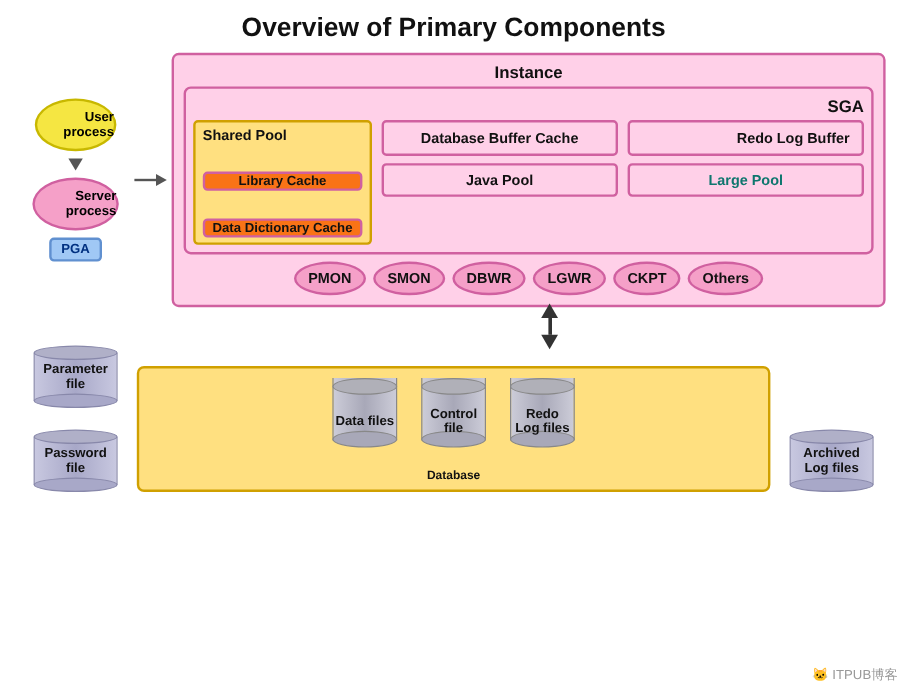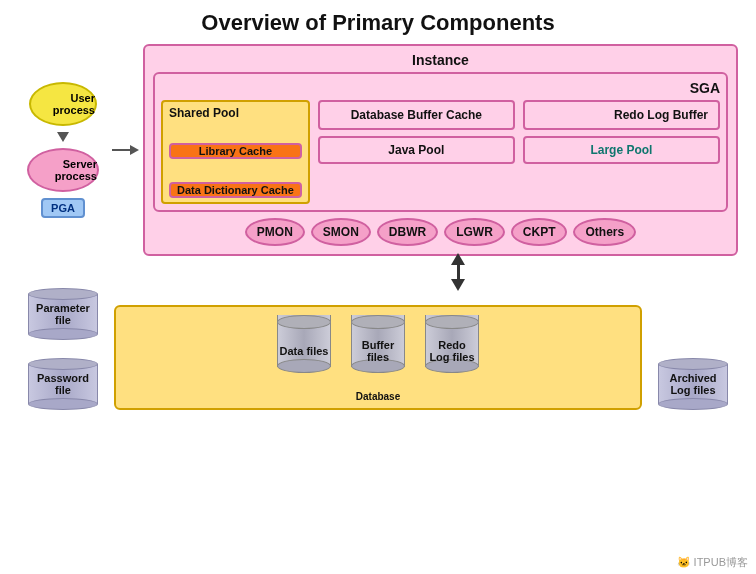--- a/index.html
+++ b/index.html
@@ -595,21 +595,21 @@
             <div class="cyl-bottom" style="position:absolute;top:51px;left:0;"></div>
             <span class="cyl-text">Data files</span>
           </div>
         </div>
 
         <div class="cylinder">
           <div style="position:relative; width:54px; height:72px;">
             <div class="cyl-top" style="position:absolute;top:0;left:0;"></div>
             <div class="cyl-body" style="position:absolute;top:7px;left:0;"></div>
             <div class="cyl-bottom" style="position:absolute;top:51px;left:0;"></div>
-            <span class="cyl-text">Buffer files</span>
+            <span class="cyl-text">Control file</span>
           </div>
         </div>
 
         <div class="cylinder">
           <div style="position:relative; width:54px; height:72px;">
             <div class="cyl-top" style="position:absolute;top:0;left:0;"></div>
             <div class="cyl-body" style="position:absolute;top:7px;left:0;"></div>
             <div class="cyl-bottom" style="position:absolute;top:51px;left:0;"></div>
             <span class="cyl-text">Redo Log files</span>
           </div>

